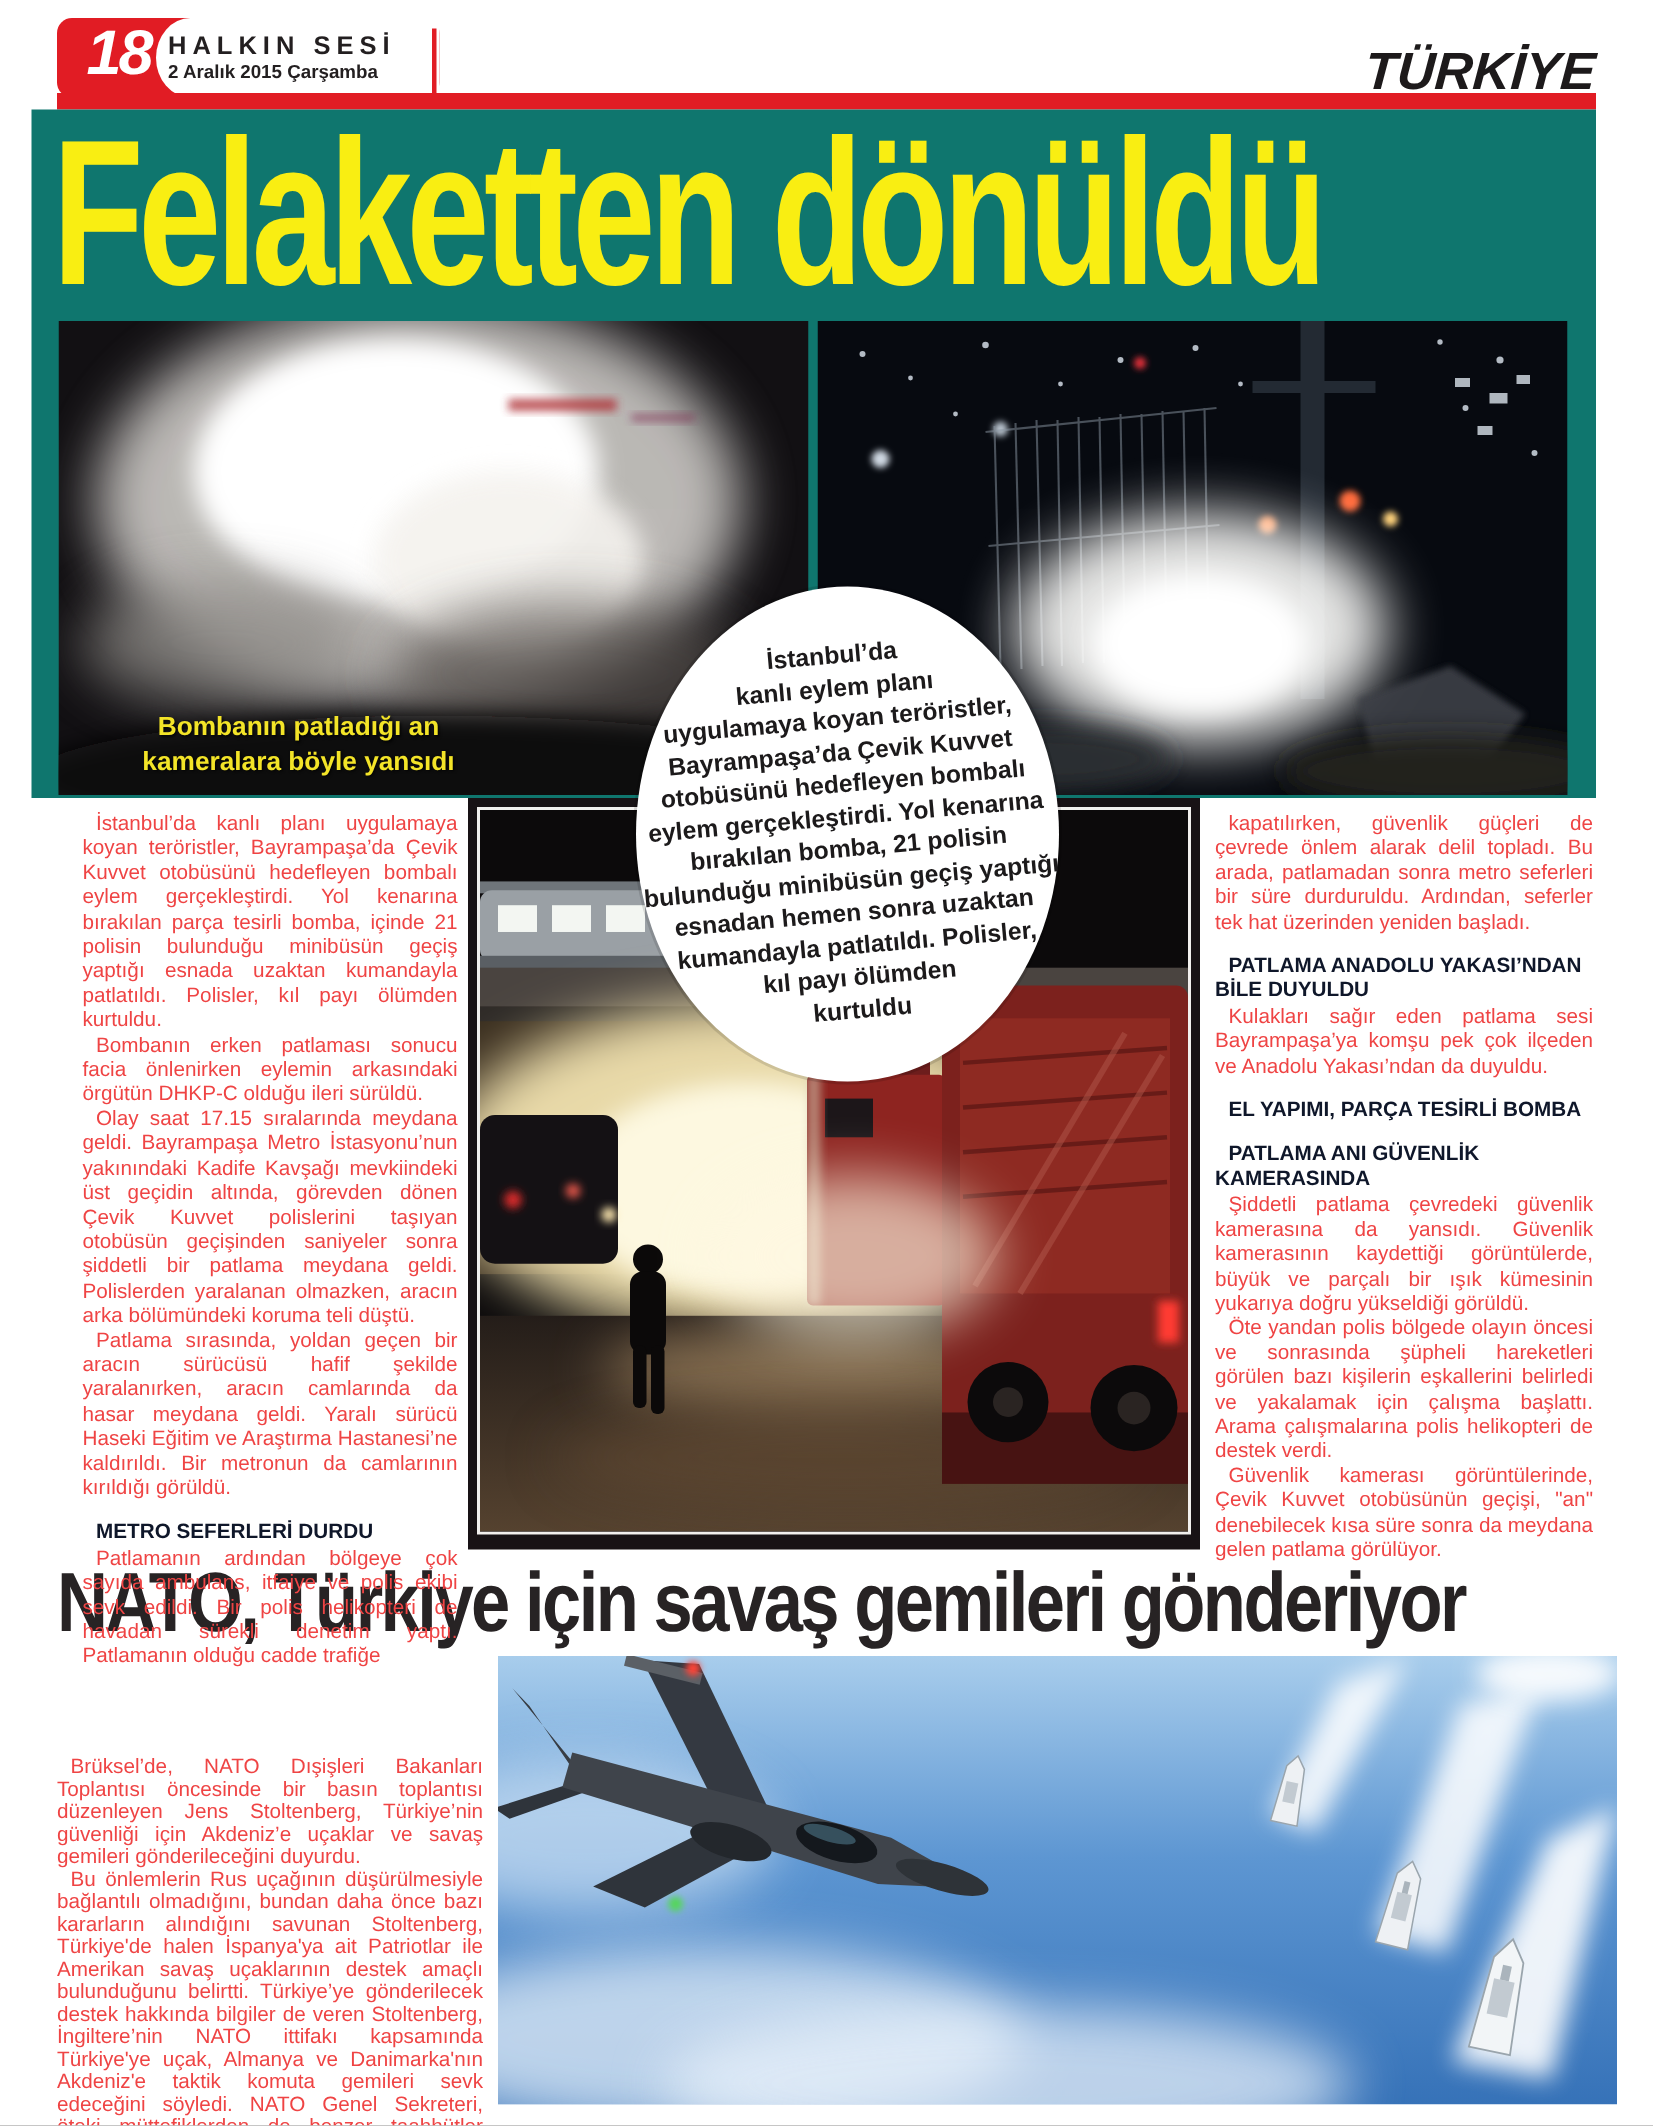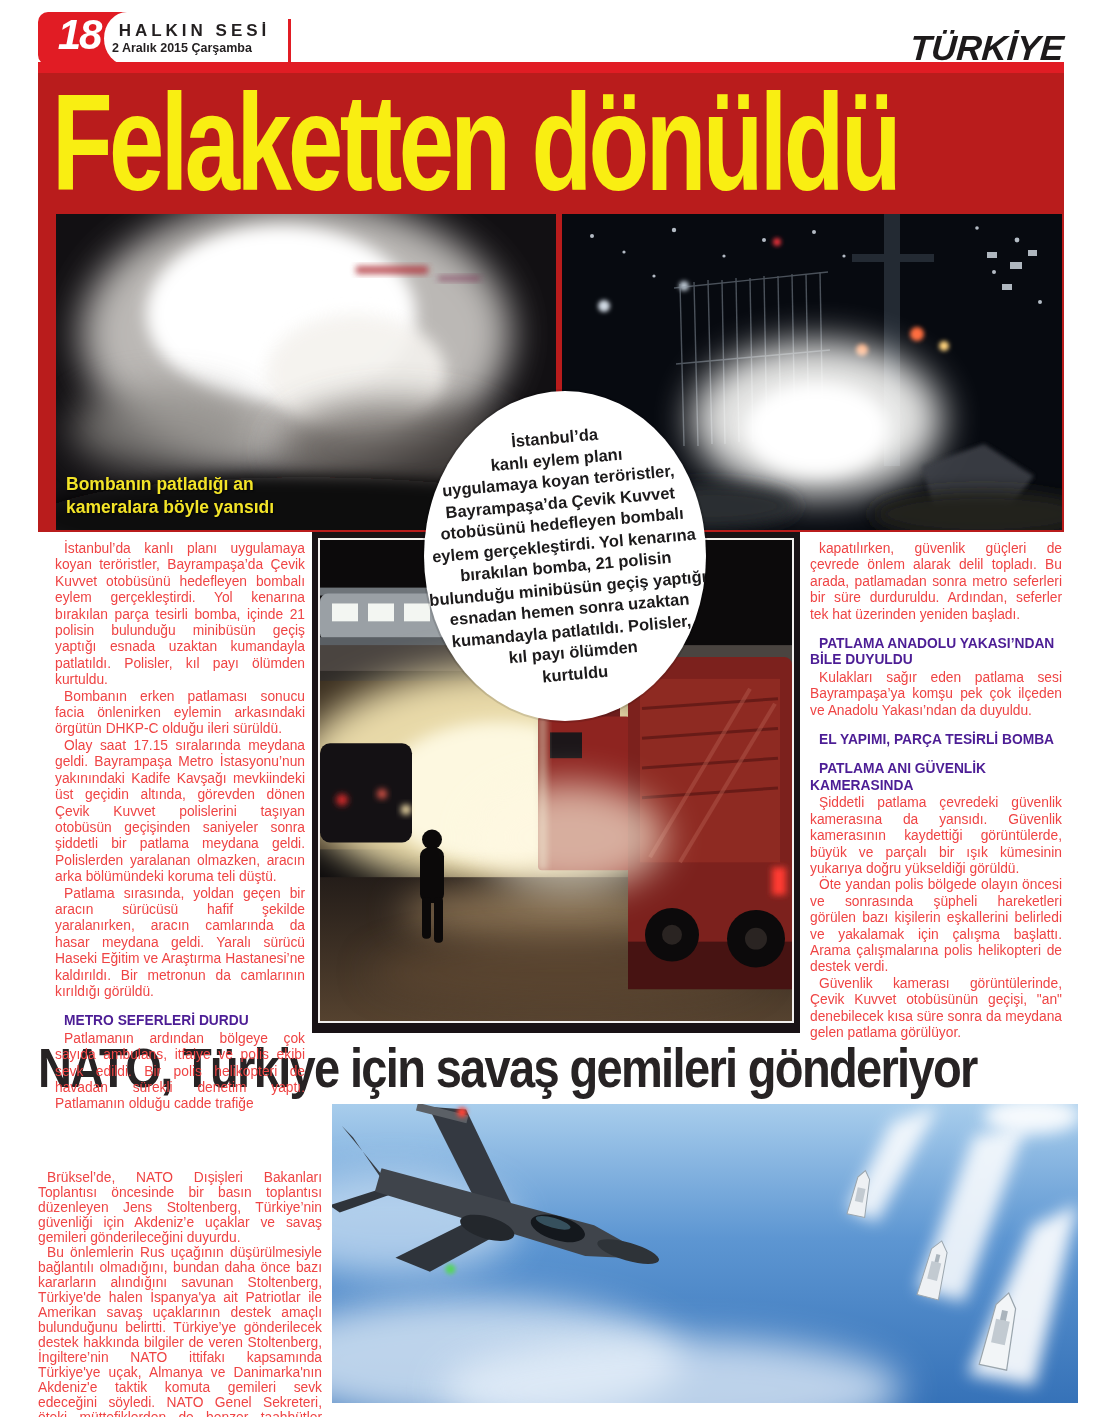--- a/index.html
+++ b/index.html
@@ -12,39 +12,39 @@
   
   .masthead { position:absolute; left:38px; top:12px; width:255px; height:53px;
     background:#e11c24; border-radius:10px; }
   .masthead-white { position:absolute; left:66px; top:0; right:0; bottom:0;
     background:#ffffff; border-radius:52px 10px 10px 52px / 60px 10px 10px 60px; }
   .page-num { position:absolute; left:48px; top:14px; width:62px;
     font-size:42px; font-weight:bold; font-style:italic; color:#ffffff;
     letter-spacing:-2px; line-height:1; text-align:center; }
   .paper-name { position:absolute; left:112px; top:21px; width:165px;
     font-size:17px; font-weight:bold; color:#231f20; letter-spacing:4px;
-    text-align:center; white-space:nowrap; }
+    white-space:nowrap; }
   .paper-date { position:absolute; left:112px; top:41px; width:165px;
     font-size:12.5px; font-weight:bold; color:#231f20; text-align:left; white-space:nowrap; }
   .masthead-divider { position:absolute; left:288px; top:19px; width:3px; height:46px; background:#e11c24; }
   .section-label { position:absolute; right:38px; top:28px;
     font-size:35px; font-weight:bold; font-style:italic; color:#1d1a1b;
     letter-spacing:0px; transform:skewX(-4deg); }
   .red-bar { position:absolute; left:38px; right:38px; top:62px; height:11px; background:#e11c24; }
 
   
-  .hero { position:absolute; left:38px; right:38px; top:73px; height:459px; background:#b91c1c; }
+  .hero { position:absolute; left:21px; right:38px; top:73px; height:459px; background:#0f766e; }
   .headline { position:absolute; left:14px; top:4px;
     font-size:138px; font-weight:bold; color:#f9ee12; letter-spacing:-5px;
     line-height:0.95; white-space:nowrap; transform:scaleX(.72); transform-origin:left top; }
   .photo-left  { position:absolute; left:18px;  top:141px; width:500px; height:316px; }
   .photo-right { position:absolute; left:524px; top:141px; width:500px; height:316px; }
   .photo-left svg, .photo-right svg, .mid-photo svg, .nato-photo svg { display:block; width:100%; height:100%; }
   .photo-caption { position:absolute; left:28px; top:400px; width:300px;
-    font-size:17.5px; font-weight:bold; color:#f3e428; line-height:23px;
+    text-align:center; font-size:17.5px; font-weight:bold; color:#f3e428; line-height:23px;
     text-shadow:1px 1px 2px rgba(0,0,0,.8); }
 
   
   .callout { position:absolute; left:424px; top:391px; width:282px; height:330px;
     background:#ffffff; border-radius:50%; z-index:6;
     display:flex; align-items:center; justify-content:center;
     box-shadow:0 0 0 2px rgba(0,0,0,.12); }
   .callout-inner { transform:rotate(-5deg); text-align:center;
     font-size:16.5px; font-weight:bold; color:#1c1a1b; line-height:21.5px; }
 
@@ -52,21 +52,21 @@
   .mid-photo-block { position:absolute; left:312px; top:532px; width:488px; height:501px;
     background:#181215; z-index:2; }
   .mid-photo { position:absolute; left:6px; top:6px; right:6px; bottom:10px; border:2px solid #f2f0ee; }
 
   
   .col { position:absolute; top:541px; z-index:1; }
   .col-left  { left:55px;  width:250px; }
   .col-right { left:810px; width:252px; }
   .col-p { font-size:13.8px; line-height:16.4px; text-align:justify; color:#ef4444;
     text-indent:9px; margin:0; }
-  .col-h { font-size:13.8px; line-height:16.4px; font-weight:bold; color:#4c1d95;
+  .col-h { font-size:13.8px; line-height:16.4px; font-weight:bold; color:#0f172a;
     margin:13px 0 1px; text-indent:9px; }
 
   
   .nato-headline { position:absolute; left:38px; top:1040px;
     font-size:56px; font-weight:bold; color:#272324; letter-spacing:-2px;
     line-height:1; white-space:nowrap; transform:scaleX(.84); transform-origin:left top; }
   .nato-standfirst { position:absolute; left:38px; top:1101px; width:295px;
     font-size:18.5px; font-weight:bold; color:#161414; line-height:21.5px; }
   .nato-body { position:absolute; left:38px; top:1170px; width:284px; }
   .nato-body .col-p { font-size:13.8px; line-height:15px; }

